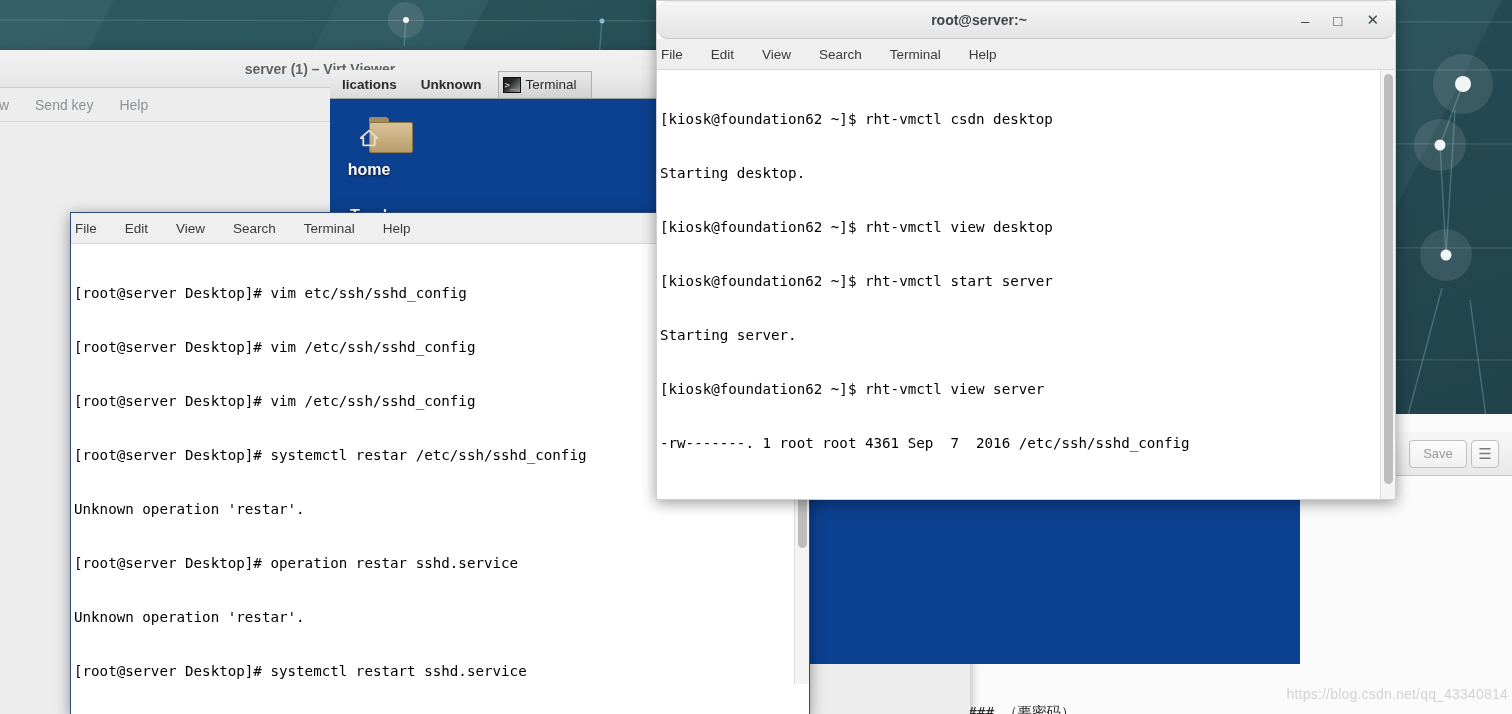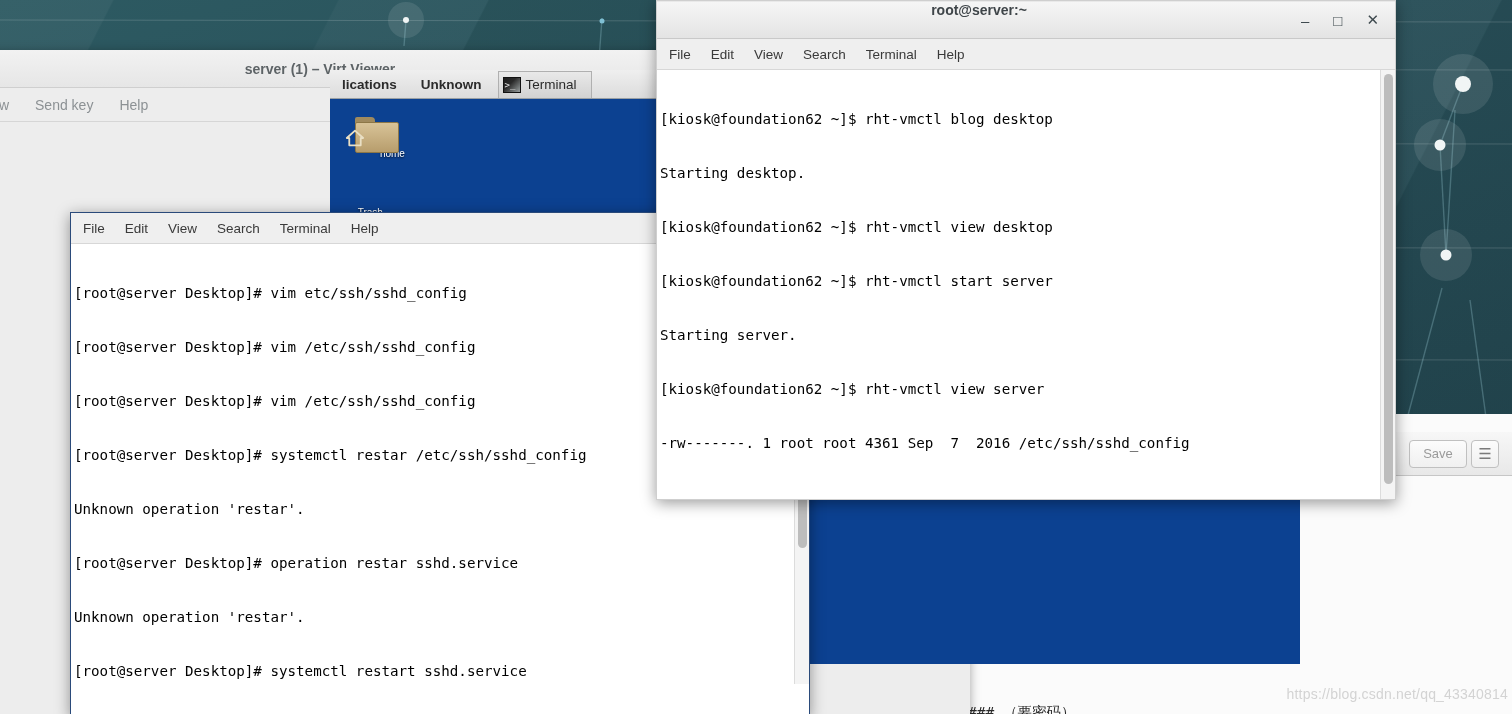--- a/index.html
+++ b/index.html
@@ -147,22 +147,23 @@
     width: 970px; height: 565px;
     background: #0c4191;
   }
 
   
   .dicon {
     position: absolute;
     width: 74px;
     text-align: center;
     color: #ffffff;
-    font-size: 10px;
+    font-size: 16px;
     text-shadow: 0 1px 2px rgba(0,0,0,0.8);
+    font-weight: bold;
   }
   .dicon .glyph { display: block; margin: 0 auto 4px; }
 
   
   .folder {
     width: 44px; height: 36px; position: relative;
   }
   .folder:before {
     content: ""; position: absolute; left: 0; top: 0;
     width: 20px; height: 7px;
@@ -200,38 +201,39 @@
     position: absolute;
     background: #ffffff;
     box-shadow: 0 3px 14px rgba(0,0,0,0.40);
     overflow: hidden;
   }
   .term-titlebar {
     height: 36px;
     background: linear-gradient(#f6f6f6,#e4e4e4);
     border-bottom: 1px solid #c9c9c9;
     border-top: 1px solid #e9e9e9;
-    display: flex; 
+    display: flex; align-items: center;
     position: relative;
+    border-radius: 11px;
   }
   .term-title {
     flex: 1; text-align: center;
     font-size: 14px; font-weight: bold; color: #3f4549;
   }
   .win-ctl {
     display: flex; align-items: center; gap: 24px;
     padding-right: 16px;
     color: #3f4a4f; font-size: 15px;
   }
   .term-menubar {
     height: 30px;
     background: #efefef;
     border-bottom: 1px solid #d7d7d7;
     display: flex; align-items: center;
-    padding-left: 12px; gap: 20px;
+    padding-left: 4px; gap: 28px;
     font-size: 13.5px; color: #3a3a3a;
   }
   .term-body {
     background: #ffffff;
     color: #000000;
     font-family: "DejaVu Sans Mono", "Liberation Mono", monospace;
     font-size: 14.2px;
     line-height: 18px;
     padding: 4px 6px 4px 3px;
     white-space: pre;
@@ -407,21 +409,21 @@
     </div>
     <div class="term-menubar">
       <span>File</span>
       <span>Edit</span>
       <span>View</span>
       <span>Search</span>
       <span>Terminal</span>
       <span>Help</span>
     </div>
     <div class="term-body">
-      <div>[kiosk@foundation62 ~]$ rht-vmctl blog desktop</div>
+      <div>[kiosk@foundation62 ~]$ rht-vmctl csdn desktop</div>
       <div>Starting desktop.</div>
       <div>[kiosk@foundation62 ~]$ rht-vmctl view desktop</div>
       <div>[kiosk@foundation62 ~]$ rht-vmctl start server</div>
       <div>Starting server.</div>
       <div>[kiosk@foundation62 ~]$ rht-vmctl view server</div>
       <div>-rw-------. 1 root root 4361 Sep  7  2016 /etc/ssh/sshd_config</div>
       
       
       
       

